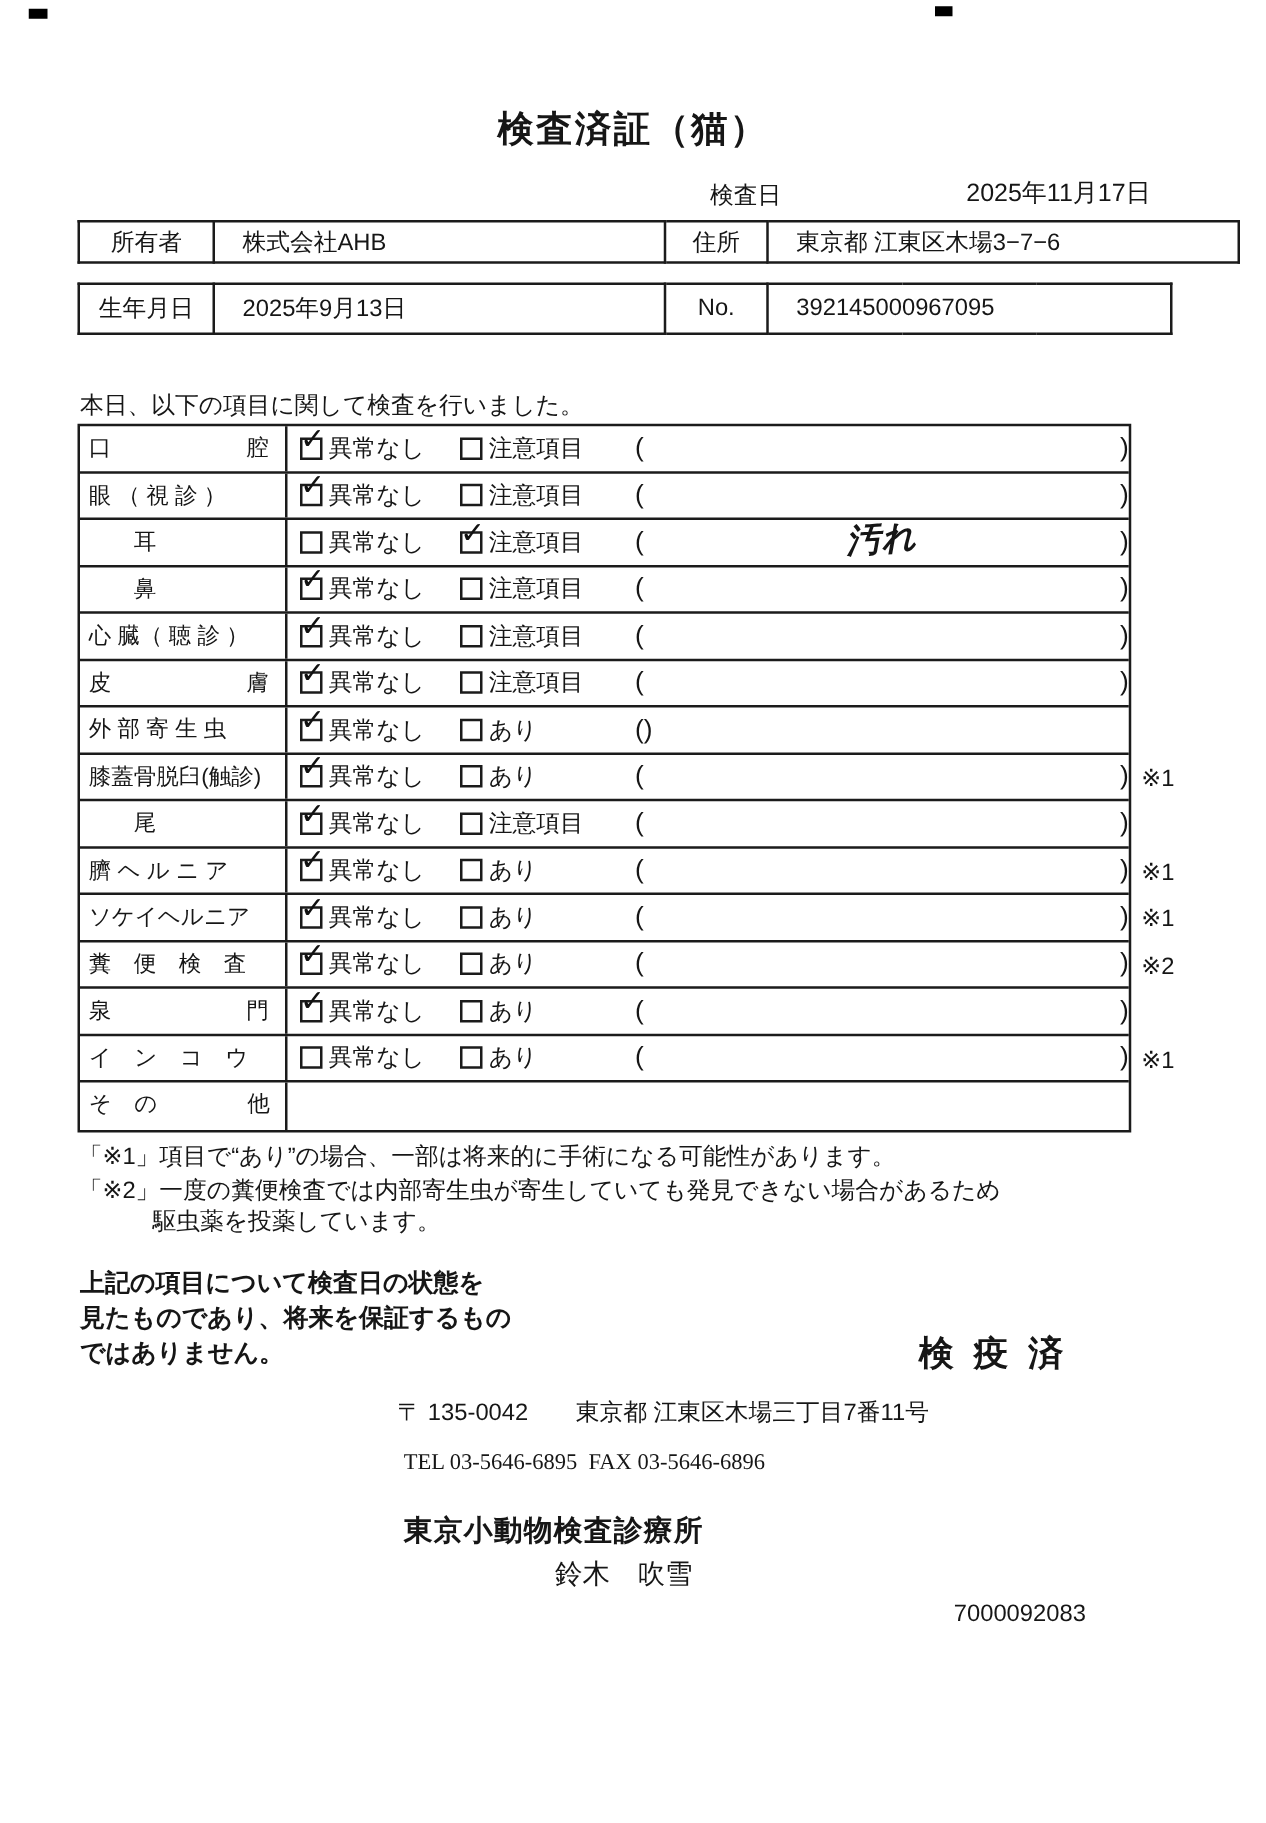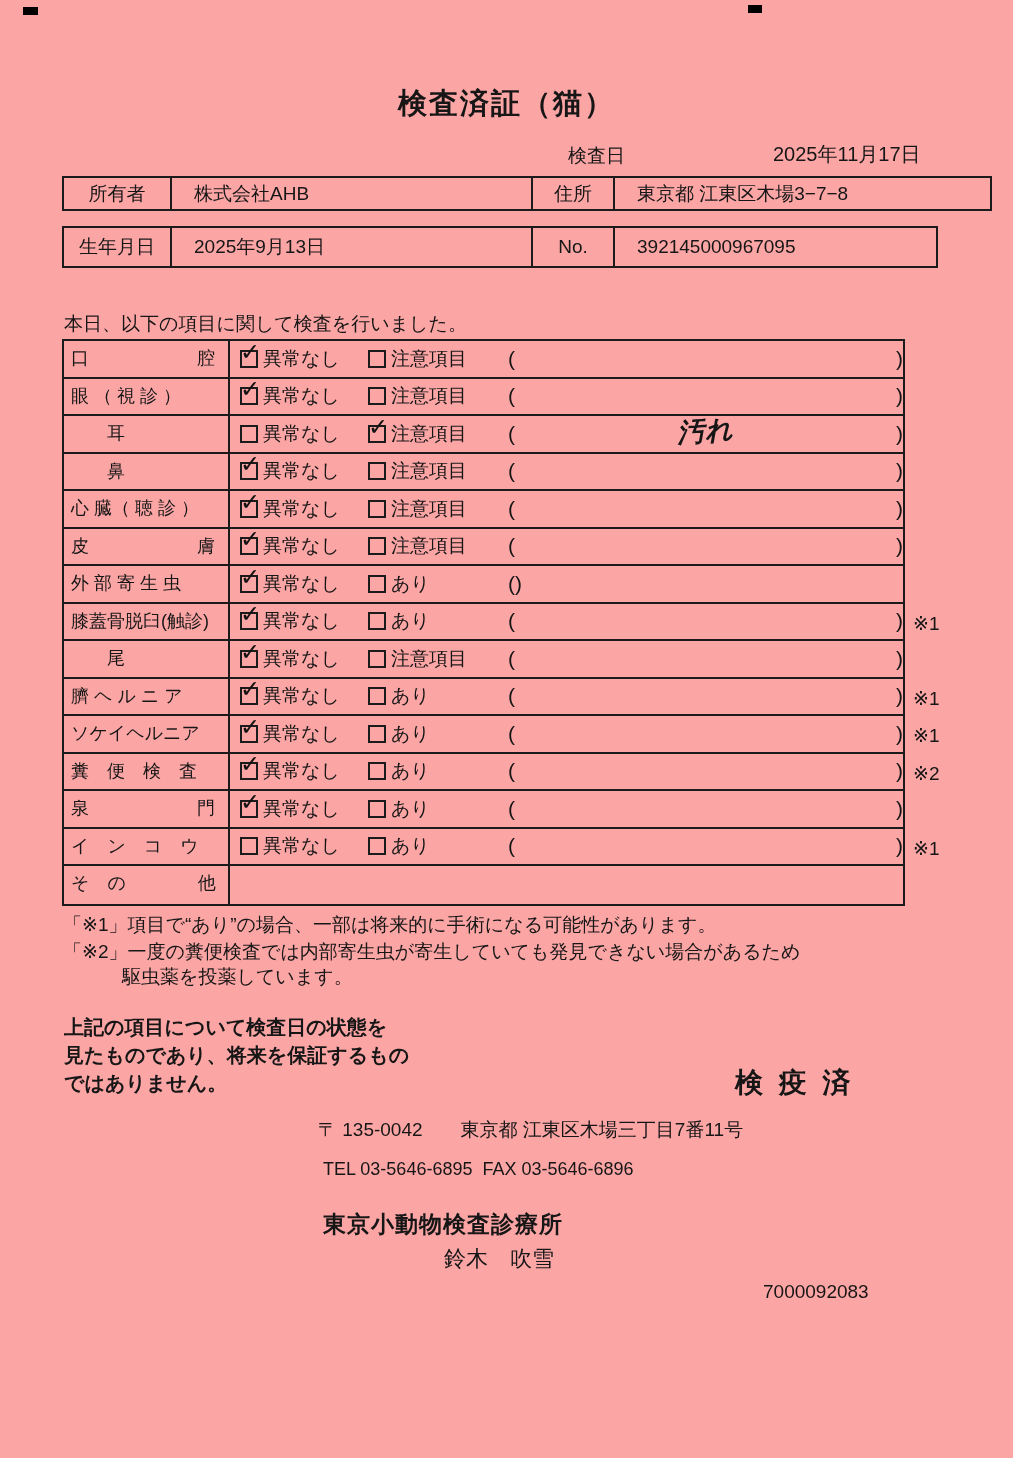--- a/index.html
+++ b/index.html
@@ -1,18 +1,18 @@
 <!DOCTYPE html>
 <html lang="ja"><head>
 <meta charset="utf-8">
 <style>
   html,body { margin:0; padding:0; background:#e8e8e8; }
   .page {
     position:relative; width:1013px; height:1458px; margin:0 auto;
-    background:#fca5a5; color:#161616;
+    background:#ffffff; color:#161616;
     font-family:"Liberation Sans","DejaVu Sans",sans-serif;
     overflow:hidden;
   }
   .scan-mark { position:absolute; background:#000; }
   .mark-a { top:7px; left:23px; width:15px; height:8px; }
   .mark-b { top:5px; left:748px; width:14px; height:8px; }
 
   .title { position:absolute; top:84px; left:0; width:100%; text-align:center;
            font-size:29px; font-weight:600; letter-spacing:2px; }
 
@@ -61,21 +61,21 @@
   .note1  { position:absolute; top:912px; left:63px; font-size:19px; }
   .note2a { position:absolute; top:939px; left:63px; font-size:19px; }
   .note2b { position:absolute; top:964px; left:122px; font-size:19px; }
 
   .disclaimer { position:absolute; top:1013px; left:64px; font-size:20px;
                 font-weight:600; line-height:28px; white-space:pre-line; }
   .stamp { position:absolute; top:1064px; left:735px; font-size:28px;
            font-weight:600; letter-spacing:4px; }
   .addr { position:absolute; top:1117px; left:318px; font-size:19px; white-space:pre; }
   .tel  { position:absolute; top:1159px; left:323px; font-size:18px;
-          font-family:Liberation Sans, sans-serif; white-space:pre; }
+          font-family:Liberation Serif, serif; white-space:pre; }
   .clinic { position:absolute; top:1209px; left:323px; font-size:23px;
             font-weight:600; letter-spacing:1px; }
   .vet  { position:absolute; top:1244px; left:444px; font-size:22px; white-space:pre; }
   .serial { position:absolute; top:1281px; left:763px; font-size:19px; }
 </style>
 </head>
 <body>
 
 <div class="page">
 
@@ -86,21 +86,21 @@
 
   <div class="date-label">検査日</div>
   <div class="date-value">2025年11月17日</div>
 
   <table class="t-owner">
     <tbody>
         <tr>
       <td class="lbl w1">所有者</td>
       <td class="val w2">株式会社AHB</td>
       <td class="lbl w3">住所</td>
-      <td class="val w4">東京都 江東区木場3−7−8</td>
+      <td class="val w4">東京都 江東区木場3−7−6</td>
     </tr>
   </tbody>
     </table>
 
   <table class="t-animal">
     <tbody>
     <tr>
       <td class="lbl w1">生年月日</td>
       <td class="val w2">2025年9月13日</td>
       <td class="lbl w3">No.</td>

